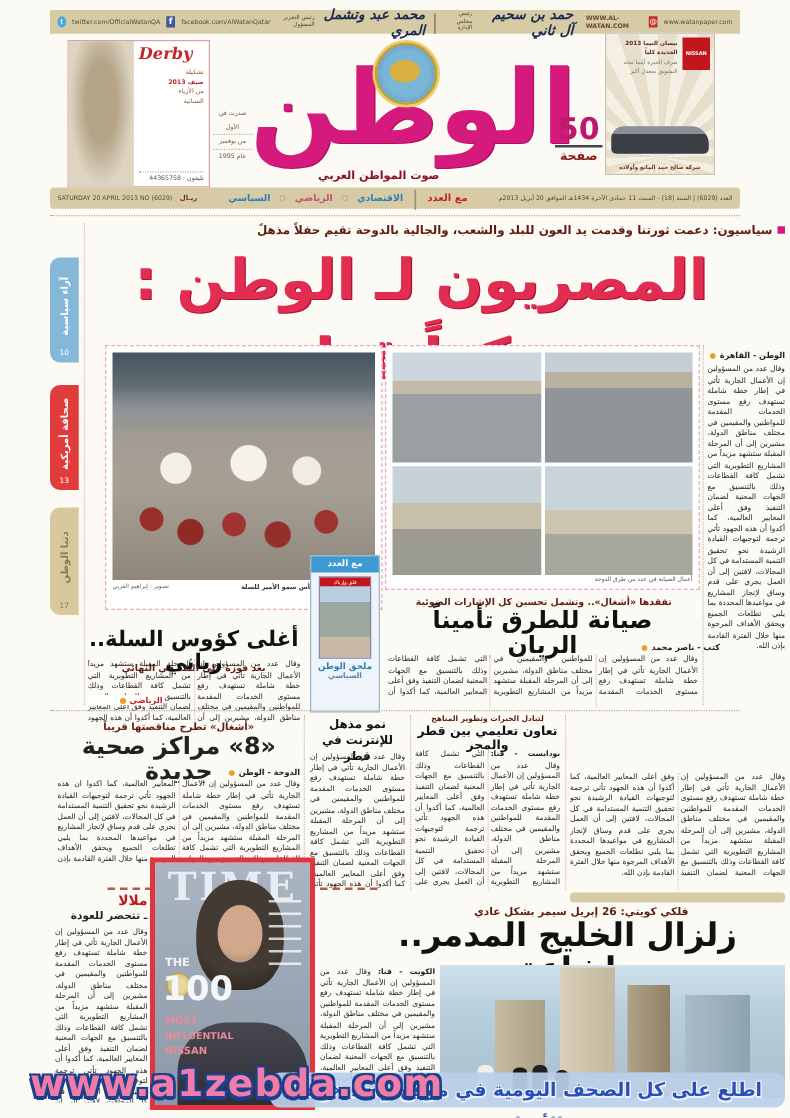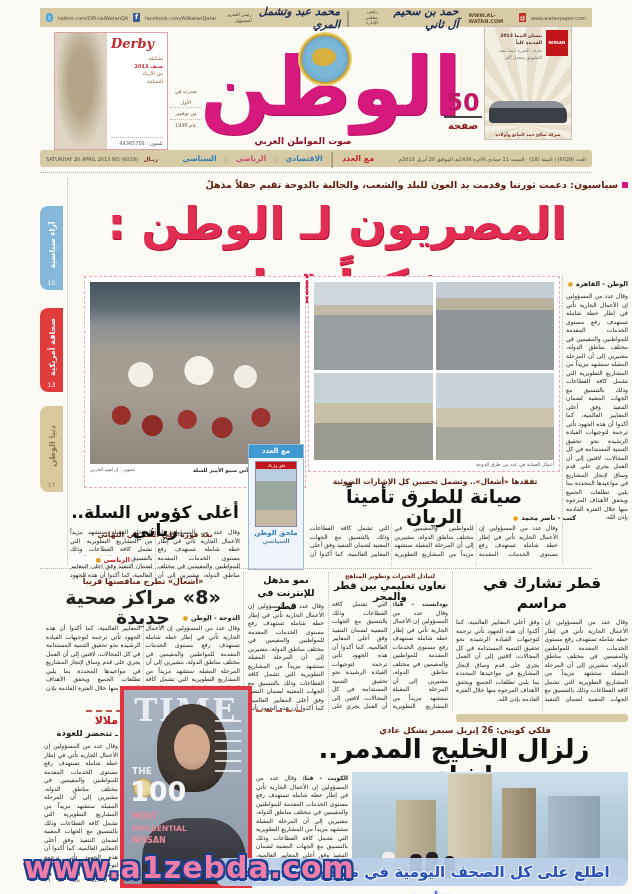--- a/index.html
+++ b/index.html
@@ -208,21 +208,20 @@
 <div class="abs ar ctr hl" style="left:316px;top:487px;width:236px;font-size:19px;">صيانة للطرق تأميناً الريان</div>
 <div class="abs ar byline" style="left:488px;top:514px;width:88px;">كتب - ناصر محمد</div>
 <div class="abs ar fill cols3" style="left:310px;top:524px;width:248px;height:42px;">وقال عدد من المسؤولين إن الأعمال الجارية تأتي في إطار خطة شاملة تستهدف رفع مستوى الخدمات المقدمة للمواطنين والمقيمين في مختلف مناطق الدولة، مشيرين إلى أن المرحلة المقبلة ستشهد مزيداً من المشاريع التطويرية التي تشمل كافة القطاعات وذلك بالتنسيق مع الجهات المعنية لضمان التنفيذ وفق أعلى المعايير العالمية، كما أكدوا أن هذه الجهود تأتي ترجمة لتوجيهات القيادة الرشيدة نحو تحقيق التنمية المستدامة في كل المجالات، لافتين إلى أن العمل يجري على قدم وساق لإنجاز المشاريع في مواعيدها المحددة بما يلبي تطلعات الجميع ويحقق الأهداف المرجوة منها خلال الفترة القادمة بإذن الله.</div>
 
 <div class="abs dotline" style="left:40px;top:568px;width:552px;"></div>
 <div class="abs vdot" style="left:243px;top:572px;height:140px;"></div>
 <div class="abs vdot" style="left:328px;top:572px;height:140px;"></div>
 <div class="abs vdot" style="left:452px;top:572px;height:140px;"></div>
 
 <div class="abs ar ctr hl" style="left:456px;top:574px;width:172px;font-size:15px;line-height:1.3;">
-  <div>قطر تشارك في مراسم</div>
 </div>
 <div class="abs ar fill cols2" style="left:456px;top:618px;width:172px;height:94px;">وقال عدد من المسؤولين إن الأعمال الجارية تأتي في إطار خطة شاملة تستهدف رفع مستوى الخدمات المقدمة للمواطنين والمقيمين في مختلف مناطق الدولة، مشيرين إلى أن المرحلة المقبلة ستشهد مزيداً من المشاريع التطويرية التي تشمل كافة القطاعات وذلك بالتنسيق مع الجهات المعنية لضمان التنفيذ وفق أعلى المعايير العالمية، كما أكدوا أن هذه الجهود تأتي ترجمة لتوجيهات القيادة الرشيدة نحو تحقيق التنمية المستدامة في كل المجالات، لافتين إلى أن العمل يجري على قدم وساق لإنجاز المشاريع في مواعيدها المحددة بما يلبي تطلعات الجميع ويحقق الأهداف المرجوة منها خلال الفترة القادمة بإذن الله.</div>
 
 <div class="abs ar ctr kick" style="left:332px;top:572px;width:116px;font-size:6px;">لتبادل الخبرات وتطوير المناهج</div>
 <div class="abs ar ctr hl" style="left:330px;top:581px;width:120px;font-size:10px;">تعاون تعليمي بين قطر والمجر</div>
 <div class="abs ar fill cols2" style="left:332px;top:600px;width:116px;height:112px;"><span style="font-weight:bold;">بودابست - قنا:</span> <span>وقال عدد من المسؤولين إن الأعمال الجارية تأتي في إطار خطة شاملة تستهدف رفع مستوى الخدمات المقدمة للمواطنين والمقيمين في مختلف مناطق الدولة، مشيرين إلى أن المرحلة المقبلة ستشهد مزيداً من المشاريع التطويرية التي تشمل كافة القطاعات وذلك بالتنسيق مع الجهات المعنية لضمان التنفيذ وفق أعلى المعايير العالمية، كما أكدوا أن هذه الجهود تأتي ترجمة لتوجيهات القيادة الرشيدة نحو تحقيق التنمية المستدامة في كل المجالات، لافتين إلى أن العمل يجري على قدم وساق لإنجاز المشاريع في مواعيدها المحددة بما يلبي تطلعات الجميع ويحقق الأهداف المرجوة منها خلال الفترة القادمة بإذن الله.</span></div>
 
 <div class="abs ar ctr hl" style="left:248px;top:574px;width:76px;font-size:9.5px;line-height:1.35;">
   <div>نمو مذهل</div>
   <div>للإنترنت في قطر</div>

